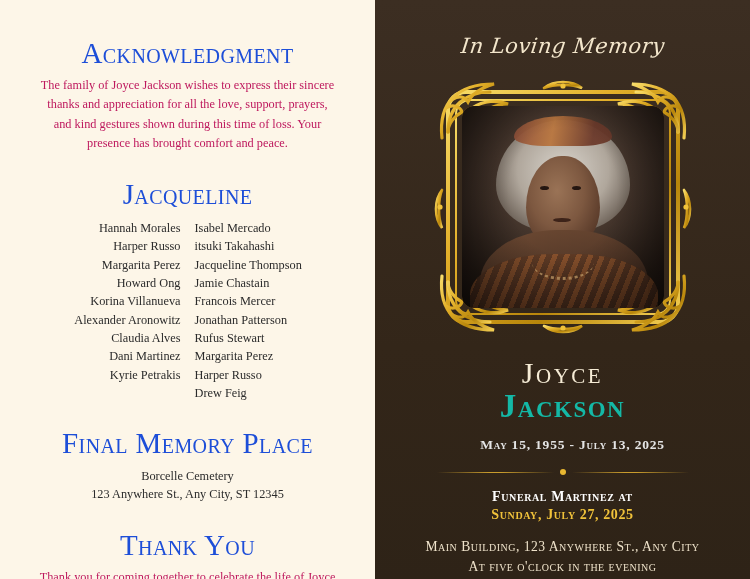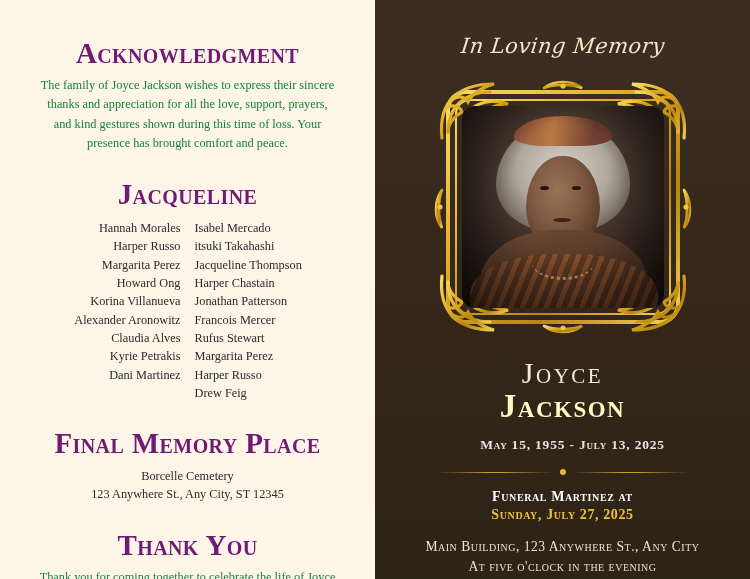--- a/index.html
+++ b/index.html
@@ -20,39 +20,39 @@
     width: 375px; height: 579px;
     background: #fdf6e8;
     padding: 26px 34px 10px 34px;
     display: flex;
     flex-direction: column;
     align-items: center;
     text-align: center;
   }
   .sec-title {
     font-family: "Liberation Serif", serif;
-    color: #701a75;
-    font-weight: bold;
+    color: #1d4ed8;
+    font-weight: normal;
     letter-spacing: 0.4px;
     line-height: 1.05;
   }
   .h-ack  { font-size: 25px; margin-top: 12px; }
   .h-pall { font-size: 25px; margin-top: 26px; }
   .h-rest { font-size: 25px; margin-top: 26px; }
   .h-thx  { font-size: 25px; margin-top: 26px; }
 
   
   .sec-title.smallcaps {
     font-variant: small-caps;
     font-size: 29px;
   }
 
   .body-text {
     font-size: 12.3px;
-    color: #15803d;
+    color: #be185d;
     line-height: 1.55;
     margin-top: 8px;
     width: 300px;
   }
 
   .pall-wrap {
     display: flex;
     gap: 14px;
     margin-top: 11px;
     width: 300px;
@@ -185,21 +185,21 @@
     font-size: 30px;
     letter-spacing: 2.5px;
     color: #f6ecd6;
     font-variant: small-caps;
     font-weight: normal;
   }
   .name-last {
     margin-top: -2px;
     font-size: 33px;
     letter-spacing: 1.5px;
-    color: #fef9c3;
+    color: #14b8a6;
     font-weight: bold;
     font-variant: small-caps;
   }
   .dates {
     margin-top: 12px;
     font-size: 13.5px;
     color: #e5e5e5;
     font-weight: bold;
     letter-spacing: 0.8px;
     font-variant: small-caps;
@@ -260,30 +260,30 @@
 
     <div class="pall-wrap">
       <div class="pall-col left-col">
         <span class="pall-name">Hannah Morales</span>
         <span class="pall-name">Harper Russo</span>
         <span class="pall-name">Margarita Perez</span>
         <span class="pall-name">Howard Ong</span>
         <span class="pall-name">Korina Villanueva</span>
         <span class="pall-name">Alexander Aronowitz</span>
         <span class="pall-name">Claudia Alves</span>
+        <span class="pall-name">Dani Martinez</span>
         <span class="pall-name">Kyrie Petrakis</span>
-        <span class="pall-name">Dani Martinez</span>
       </div>
       <div class="pall-col right-col">
         <span class="pall-name">Isabel Mercado</span>
         <span class="pall-name">itsuki Takahashi</span>
         <span class="pall-name">Jacqueline Thompson</span>
-        <span class="pall-name">Harper Chastain</span>
+        <span class="pall-name">Jamie Chastain</span>
+        <span class="pall-name">Francois Mercer</span>
         <span class="pall-name">Jonathan Patterson</span>
-        <span class="pall-name">Francois Mercer</span>
         <span class="pall-name">Rufus Stewart</span>
         <span class="pall-name">Margarita Perez</span>
         <span class="pall-name">Harper Russo</span>
         <span class="pall-name">Drew Feig</span>
       </div>
     </div>
 
     <h1 class="sec-title smallcaps h-rest">Final Memory Place</h1>
 
     <div class="addr-block">

